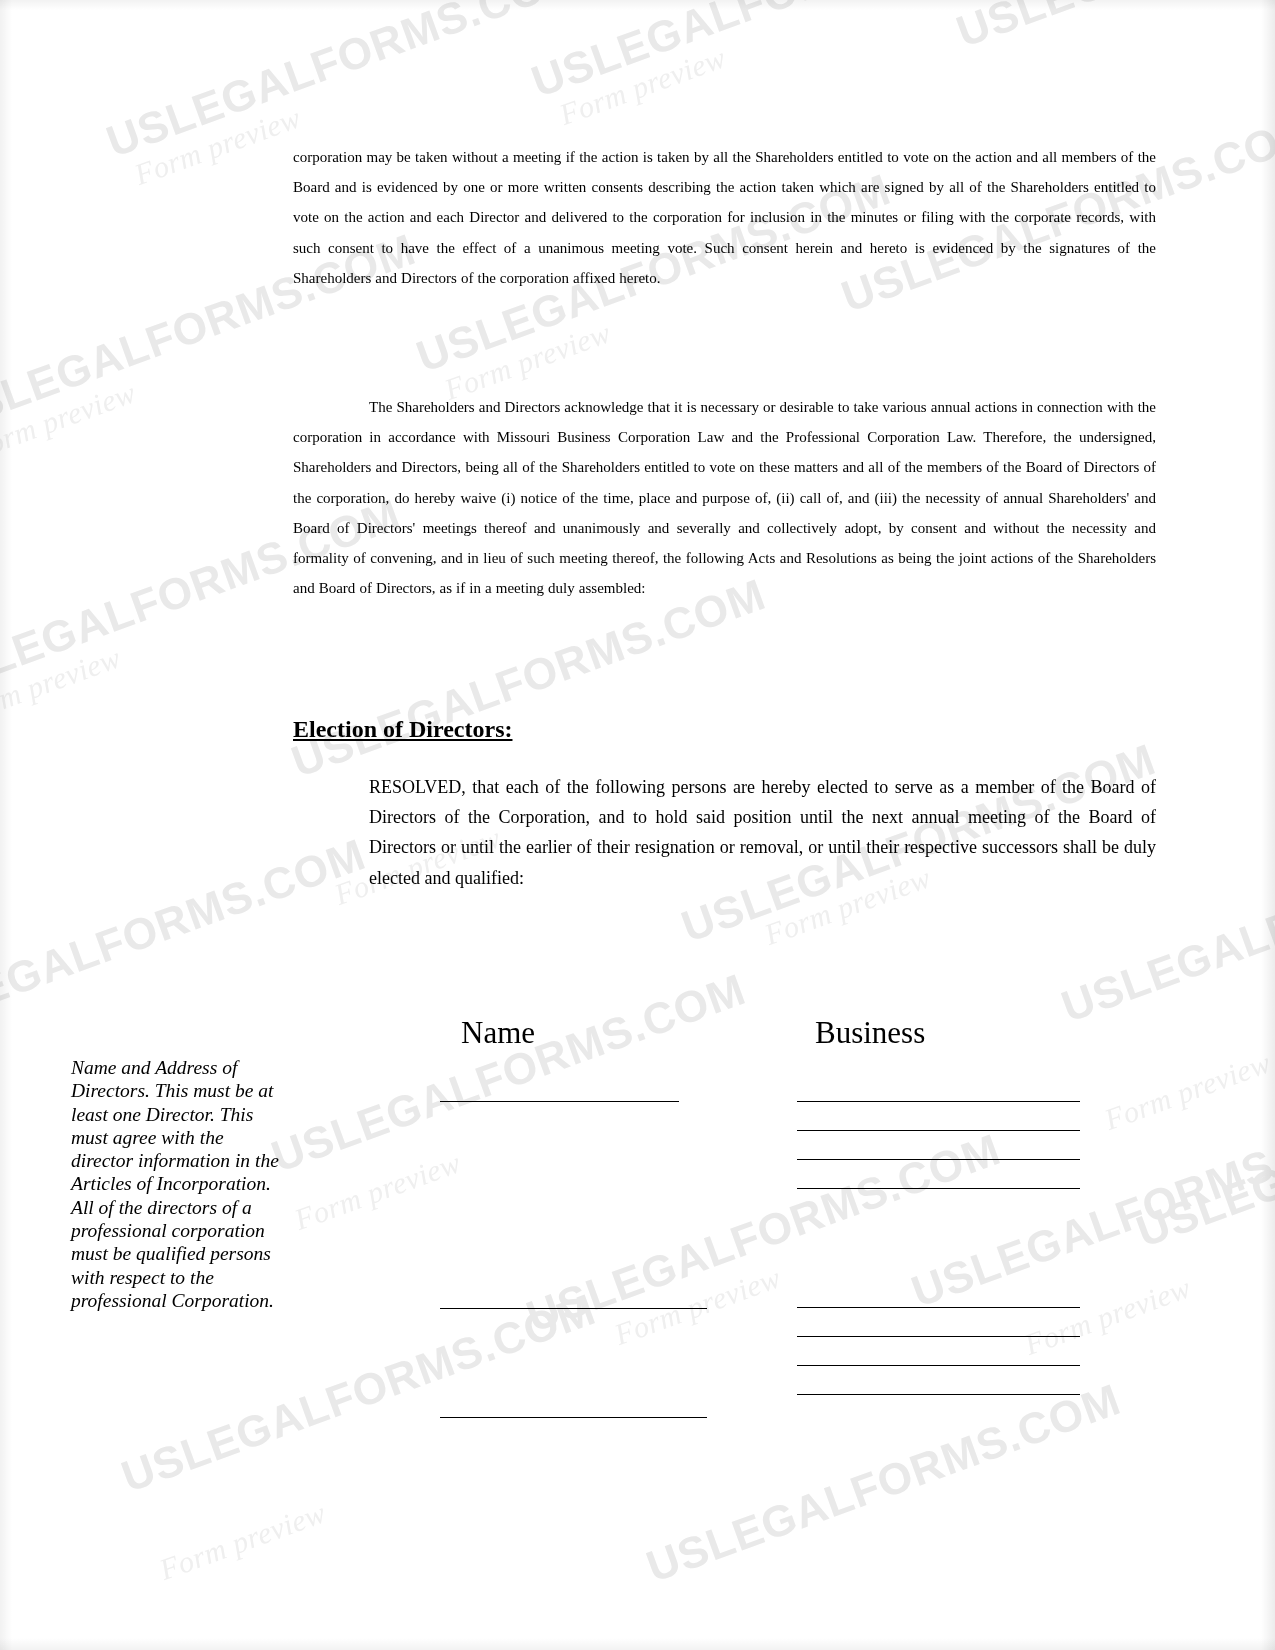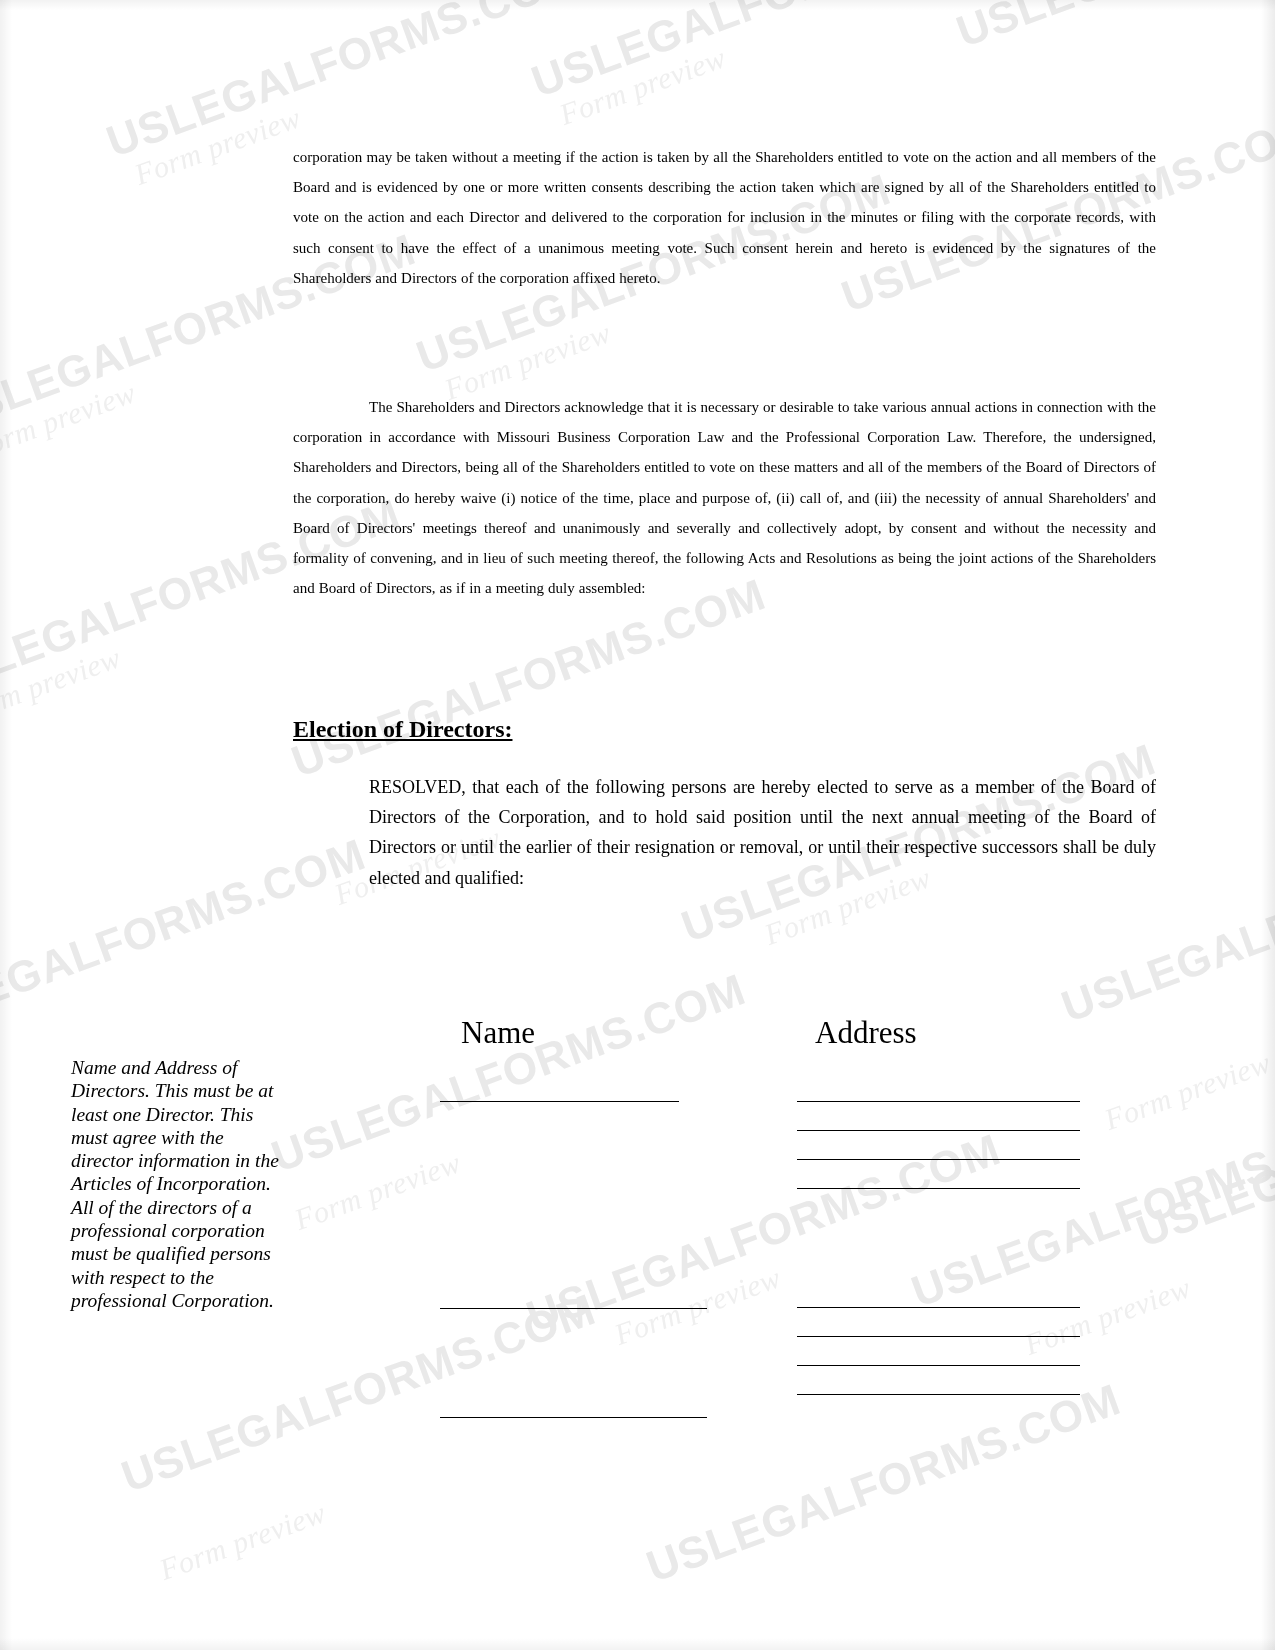--- a/index.html
+++ b/index.html
@@ -198,21 +198,21 @@
       <p class="para indented">The Shareholders and Directors acknowledge that it is necessary or desirable to take various annual actions in connection with the corporation in accordance with Missouri Business Corporation Law and the Professional Corporation Law.  Therefore, the undersigned, Shareholders and Directors, being all of the Shareholders entitled to vote on these matters and all of the members of the Board of Directors of the corporation, do hereby waive (i) notice of the time, place and purpose of, (ii) call of, and (iii) the necessity of annual Shareholders' and Board of Directors' meetings thereof and unanimously and severally and collectively adopt, by consent and without the necessity and formality of convening, and in lieu of such meeting thereof, the following Acts and Resolutions as being the joint actions of the Shareholders and Board of Directors, as if in a meeting duly assembled:</p>
     </div>
 
     <div class="section-heading" style="top:716px;">Election of Directors:</div>
 
     <div class="resolved-block" style="top:772px;">RESOLVED, that each of the following persons are hereby elected to serve as a member of the Board of Directors of the Corporation, and to hold said position until the next annual meeting of the Board of Directors or until the earlier of their resignation or removal, or until their respective successors shall be duly elected and qualified:</div>
 
     <div class="margin-note">Name and Address of Directors.  This must be at least one Director. This must agree with the director information in the Articles of Incorporation. All of the directors of a professional corporation must be qualified persons with respect to the professional Corporation.</div>
 
     <div class="col-head" style="left:441px; top:1017px;">Name</div>
-    <div class="col-head" style="left:795px; top:1017px;">Address</div>
+    <div class="col-head" style="left:795px; top:1017px;">Business</div>
 
     <div>
       <div class="rule" style="left:440px; top:1101px; width:239px;"></div>
 
       <div class="rule" style="left:797px; top:1101px; width:283px;"></div>
       <div class="rule" style="left:797px; top:1130px; width:283px;"></div>
       <div class="rule" style="left:797px; top:1159px; width:283px;"></div>
       <div class="rule" style="left:797px; top:1188px; width:283px;"></div>
     </div>
 

